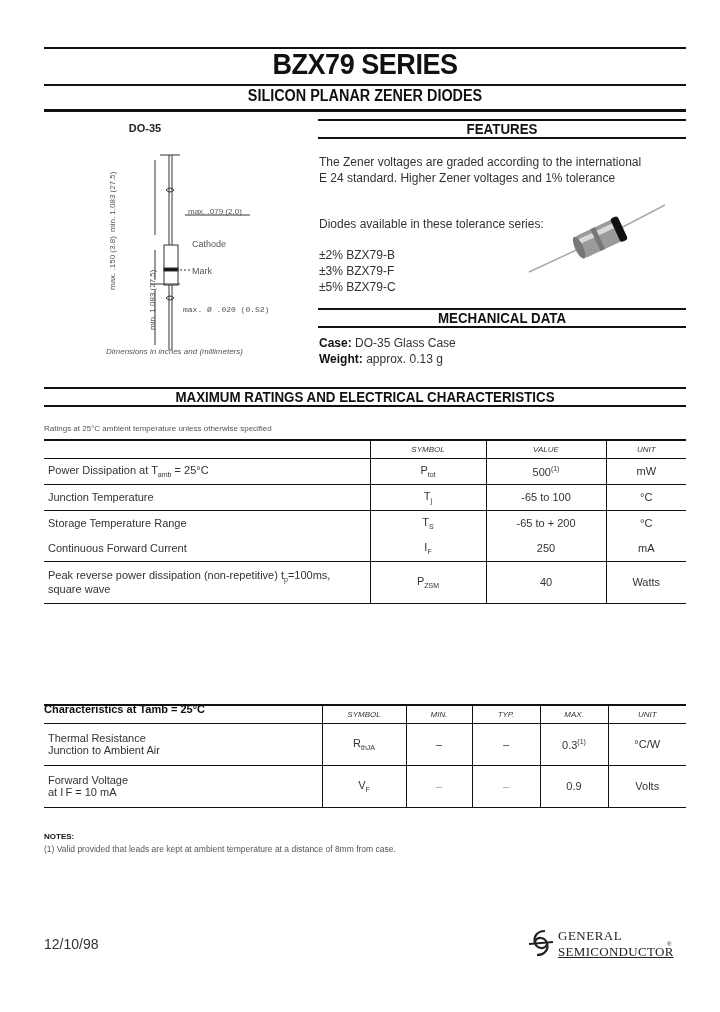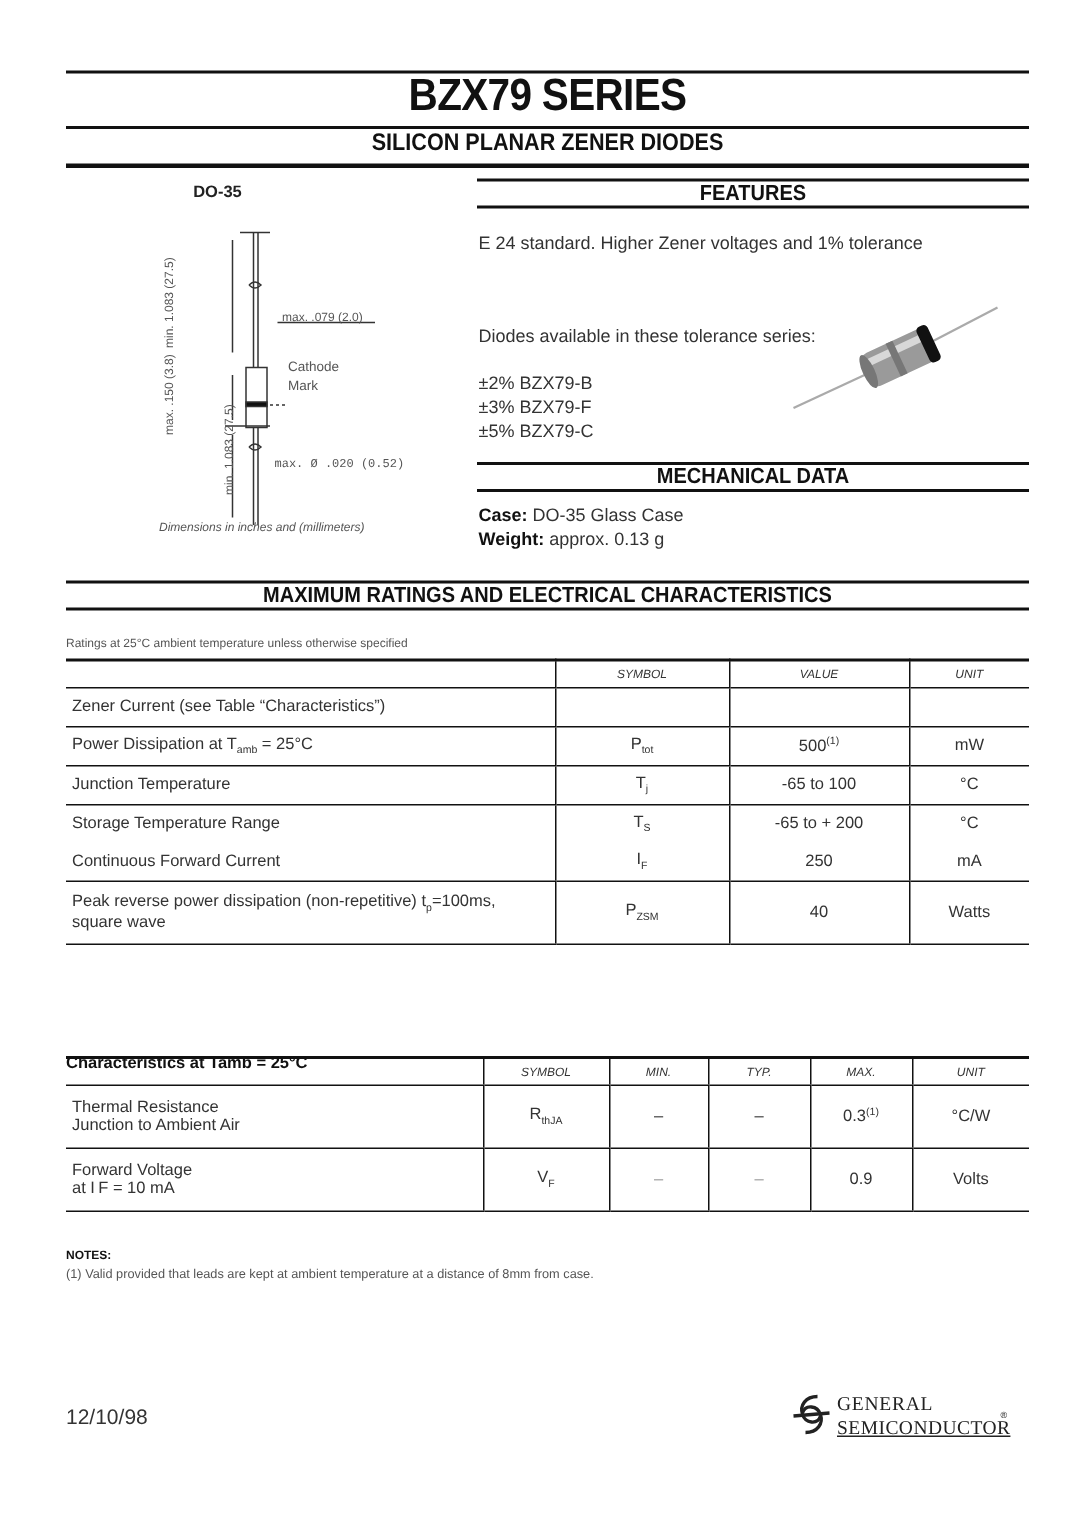--- a/index.html
+++ b/index.html
@@ -58,29 +58,30 @@
     <line x1="35" y1="140" x2="35" y2="195"></line>
     <line x1="30" y1="134" x2="60" y2="134"></line>
     <line x1="65" y1="65" x2="130" y2="65"></line>
     <line x1="60" y1="120" x2="70" y2="120" stroke-dasharray="2 2"></line>
   </g>
 </svg>
 <div class="abs small" style="left:108px;top:160px;transform:rotate(-90deg);transform-origin:left top;top:232px;">min. 1.083 (27.5)</div>
 <div class="abs small" style="left:108px;top:290px;transform:rotate(-90deg);transform-origin:left top;">max. .150 (3.8)</div>
 <div class="abs small" style="left:188px;top:207px;">max. .079 (2.0)</div>
 <div class="abs small" style="left:192px;top:239px;font-size:9px;">Cathode</div>
-<div class="abs small" style="left:192px;top:252px;font-size:9px;">Mark</div>
+<div class="abs small" style="left:192px;top:266px;font-size:9px;">Mark</div>
 <div class="abs small" style="left:148px;top:330px;transform:rotate(-90deg);transform-origin:left top;">min. 1.083 (27.5)</div>
 <div class="abs small" style="left:183px;top:305px;font-family:Liberation Mono, monospace;">max. Ø .020 (0.52)</div>
 <div class="abs small" style="left:106px;top:347px;font-style:italic;">Dimensions in inches and (millimeters)</div>
 
 <div class="rule" style="left:318px;top:119px;width:368px;height:2px;"></div>
 <div class="abs sec-head" style="left:318px;width:368px;top:121px;">FEATURES</div>
 <div class="rule" style="left:318px;top:137px;width:368px;height:2px;"></div>
 <div class="abs body-txt" style="left:319px;top:154px;width:340px;">
+  <div>The Zener voltages are graded according to the international</div>
   <div>E 24 standard. Higher Zener voltages and 1% tolerance</div>
 </div>
 <div class="abs body-txt" style="left:319px;top:216px;">Diodes available in these tolerance series:</div>
 <div class="abs body-txt" style="left:319px;top:247px;">
   <div><span>±2%</span> <span>BZX79-B</span></div>
   <div><span>±3%</span> <span>BZX79-F</span></div>
   <div><span>±5%</span> <span>BZX79-C</span></div>
 </div>
 <svg class="abs" style="left:525px;top:200px;" width="145" height="75" viewBox="0 0 145 75">
   <line x1="4" y1="72" x2="60" y2="46" stroke="#aaa" stroke-width="1.5"></line>
@@ -117,26 +118,20 @@
       <col style="width:116px">
       <col style="width:120px">
       <col style="width:80px">
     </colgroup>
   <tbody>
       <tr class="ht" style="height:18px;">
     <th class="hb"></th>
     <th class="hb vl">SYMBOL</th>
     <th class="hb vl">VALUE</th>
     <th class="hb vl">UNIT</th>
-  </tr>
-  <tr style="height:26px;">
-    <td class="hb">Zener Current (see Table “Characteristics”)</td>
-    <td class="hb vl c"></td>
-    <td class="hb vl c"></td>
-    <td class="hb vl c"></td>
   </tr>
   <tr style="height:26px;">
     <td class="hb"><span>Power Dissipation at T</span><sub>amb</sub><span> = 25°C</span></td>
     <td class="hb vl c"><span>P</span><sub>tot</sub></td>
     <td class="hb vl c"><span>500</span><sup>(1)</sup></td>
     <td class="hb vl c">mW</td>
   </tr>
   <tr style="height:26px;">
     <td class="hb">Junction Temperature</td>
     <td class="hb vl c"><span>T</span><sub>j</sub></td>

